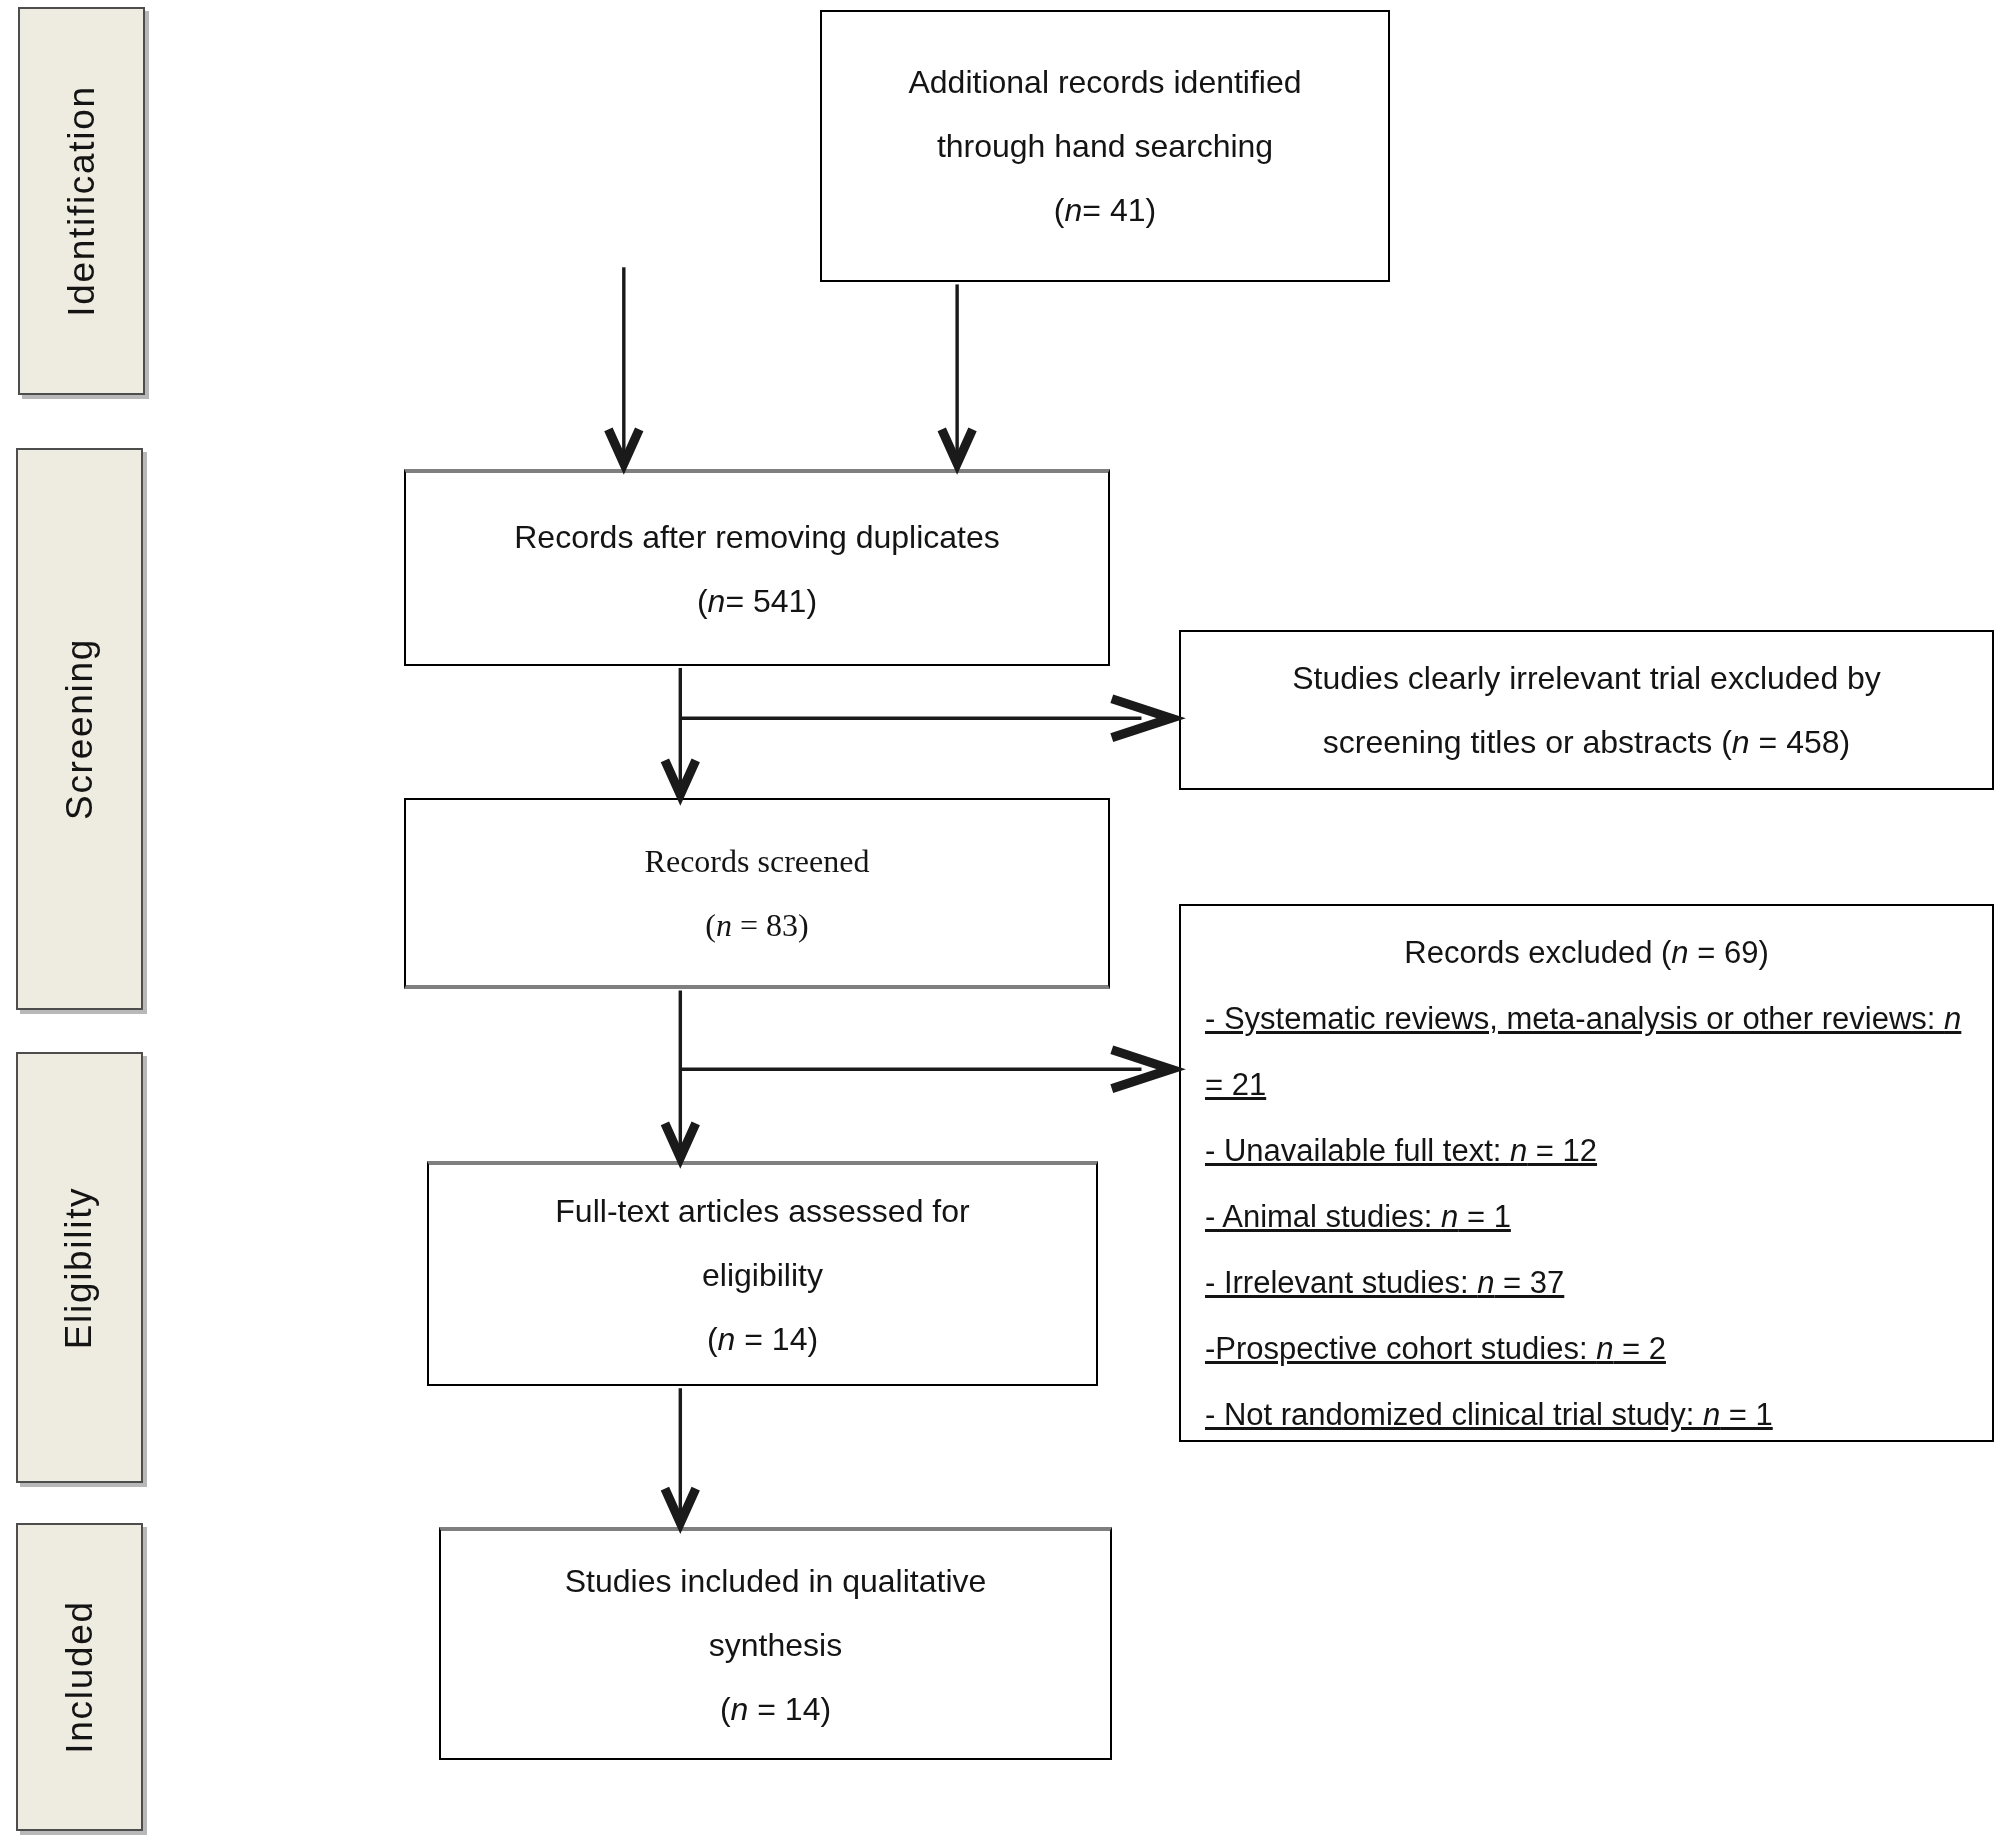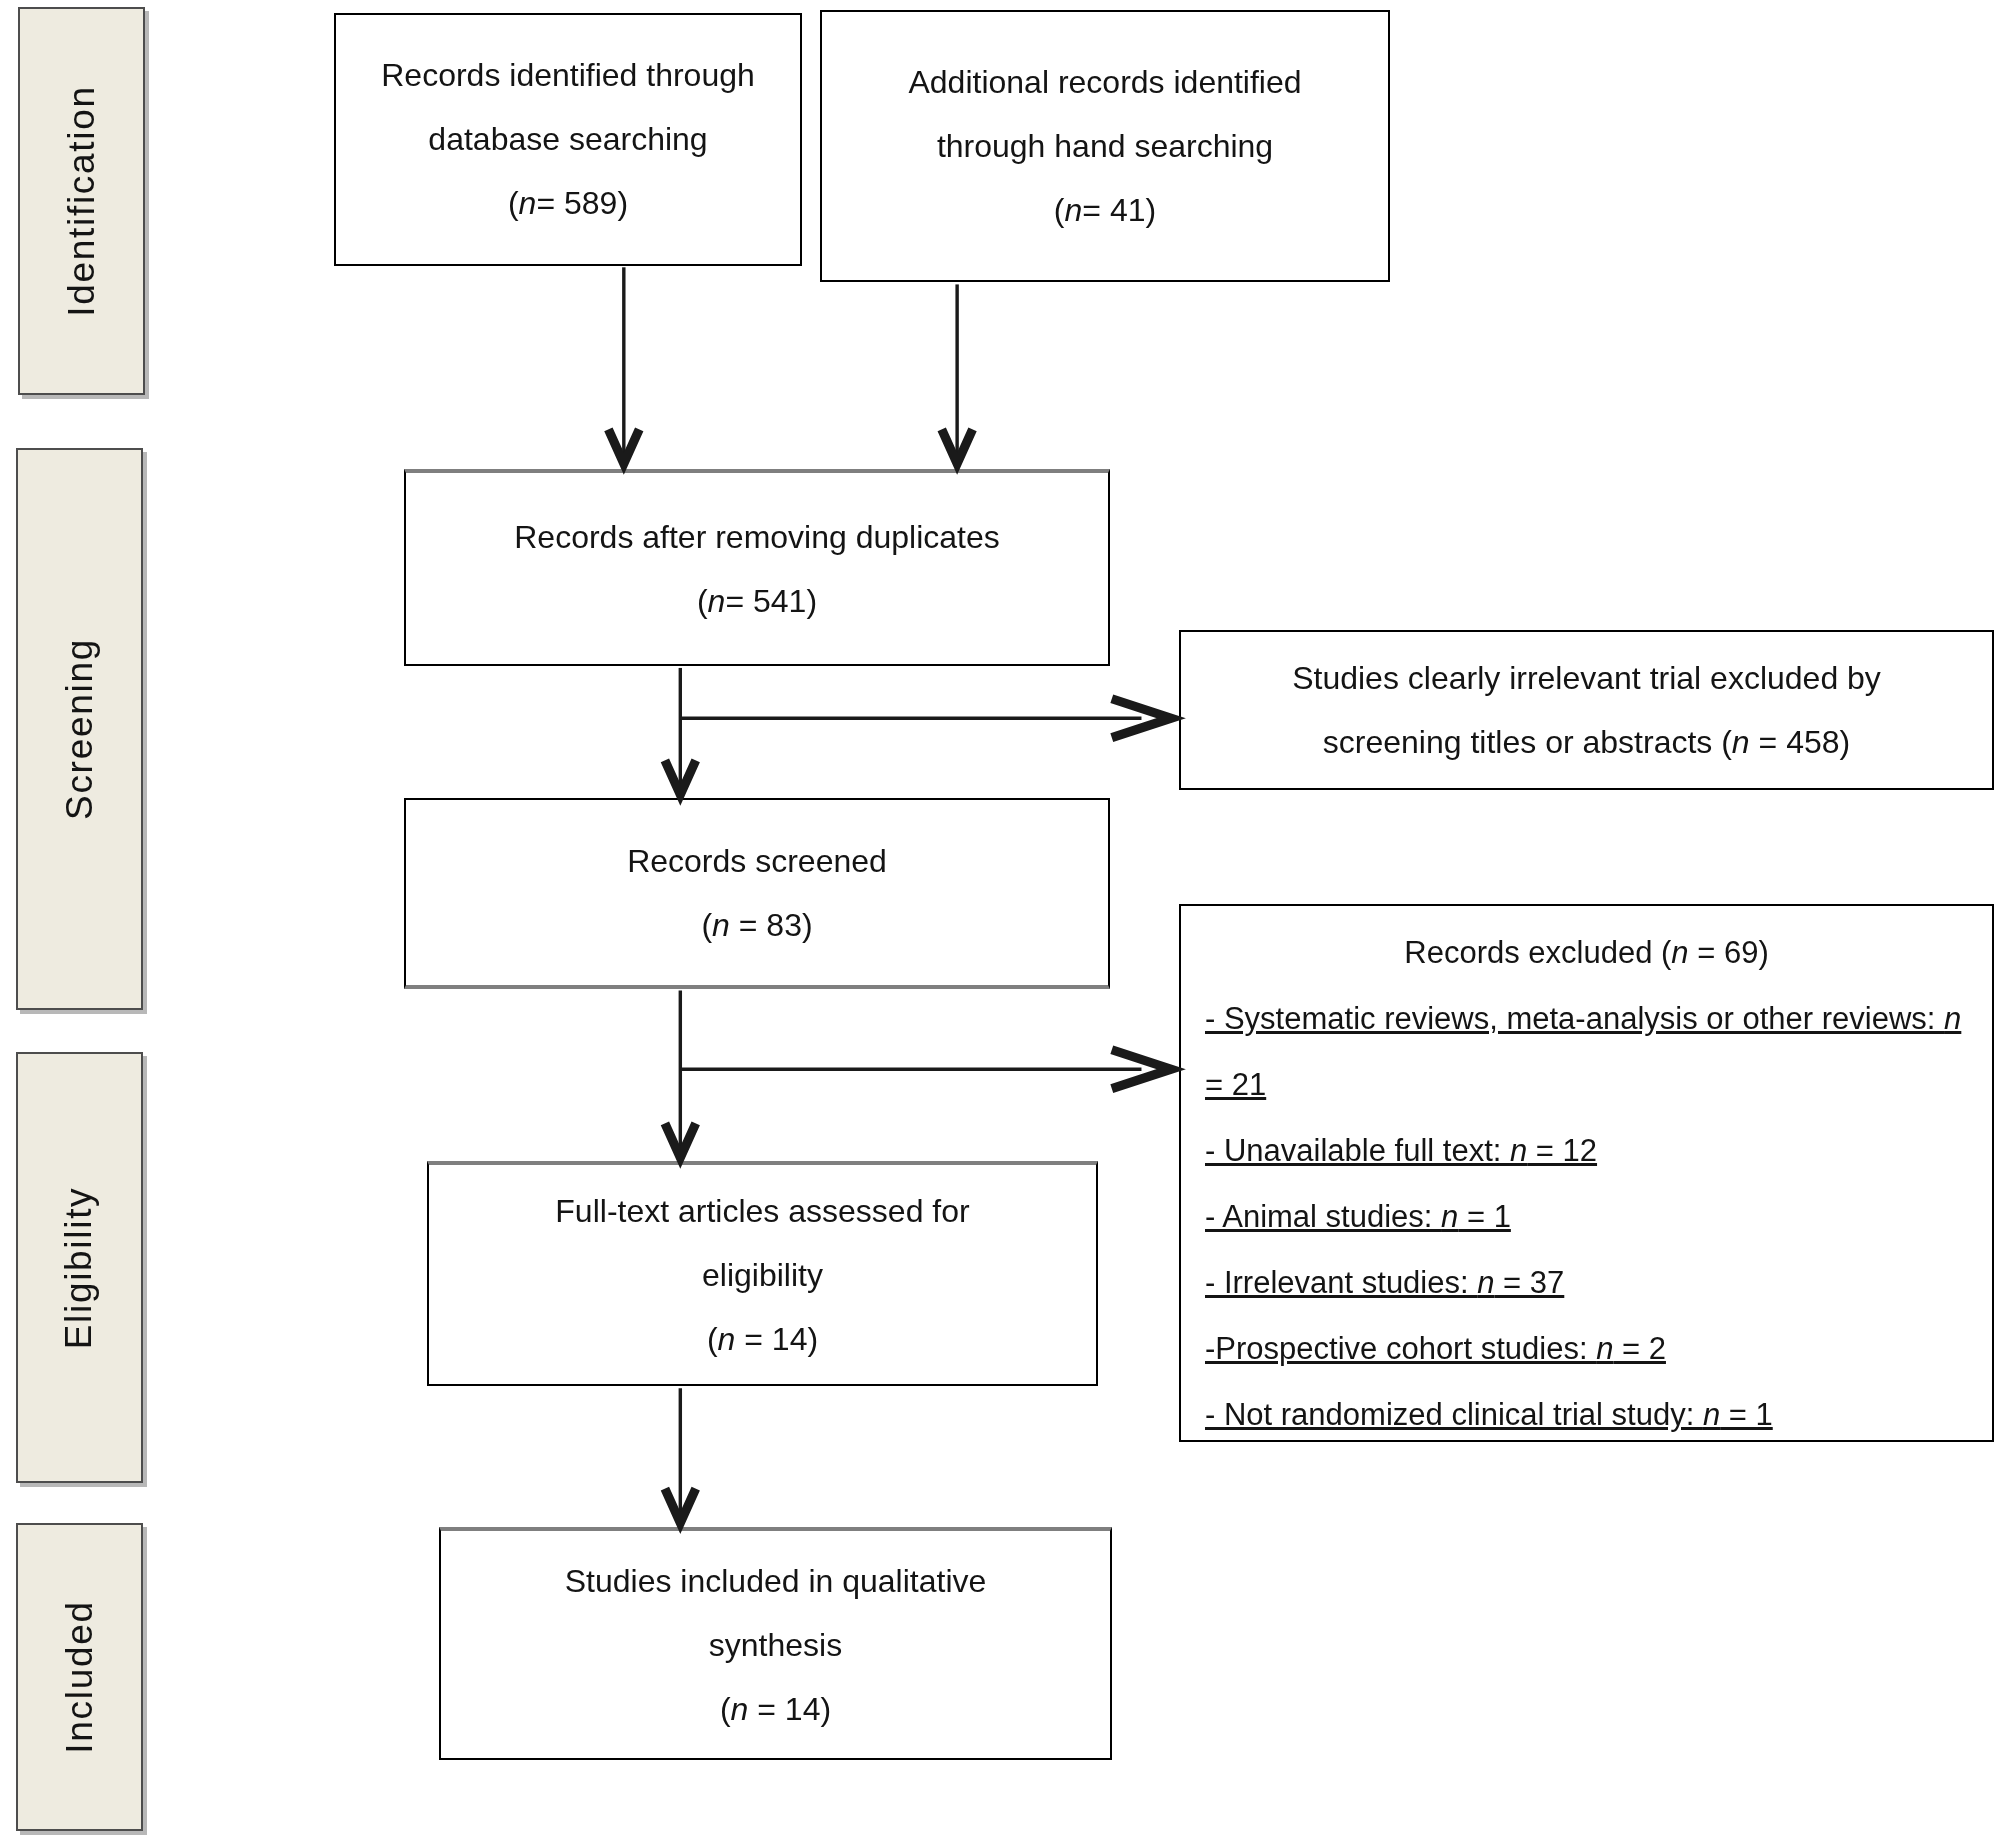--- a/index.html
+++ b/index.html
@@ -45,21 +45,21 @@
     display: flex;
     flex-direction: column;
     align-items: center;
     justify-content: center;
     text-align: center;
     font-size: 32px;
     line-height: 64px;
     color: #141414;
   }
   .fbox.graytop { border-top: 4.6px solid #7f7f7f; }
-  .fbox.graybottom { border-bottom: 4.6px solid #7f7f7f; }
+  .fbox.graybottom { border-bottom: 4.6px solid #7f7f7f; font-family: Liberation Serif, serif; }
   .nvar { font-style: italic; }
 
   
   .fbox.listbox {
     justify-content: flex-start;
     align-items: stretch;
     text-align: left;
     padding: 13.7px 24px 5.7px 24px;
     font-size: 31px;
     line-height: 66px;
@@ -90,25 +90,20 @@
   <div class="stage" style="left:16px; top:448px; width:127px; height:562px;">
     <span class="stage-label">Screening</span>
   </div>
   <div class="stage" style="left:16px; top:1052px; width:127px; height:431px;">
     <span class="stage-label">Eligibility</span>
   </div>
   <div class="stage" style="left:16px; top:1523px; width:127px; height:308px;">
     <span class="stage-label">Included</span>
   </div>
 
-  <div class="fbox" style="left:334px; top:12.6px; width:468px; height:253px;">
-    <div>Records identified through</div>
-    <div>database searching</div>
-    <div><span>(</span><span class="nvar">n</span><span>= 589)</span></div>
-  </div>
 
   <div class="fbox" style="left:820px; top:10.3px; width:570px; height:272px;">
     <div>Additional records identified</div>
     <div>through hand searching</div>
     <div><span>(</span><span class="nvar">n</span><span>= 41)</span></div>
   </div>
 
   <div class="fbox graytop" style="left:404px; top:469px; width:706px; height:197px;">
     <div>Records after removing duplicates</div>
     <div><span>(</span><span class="nvar">n</span><span>= 541)</span></div>

